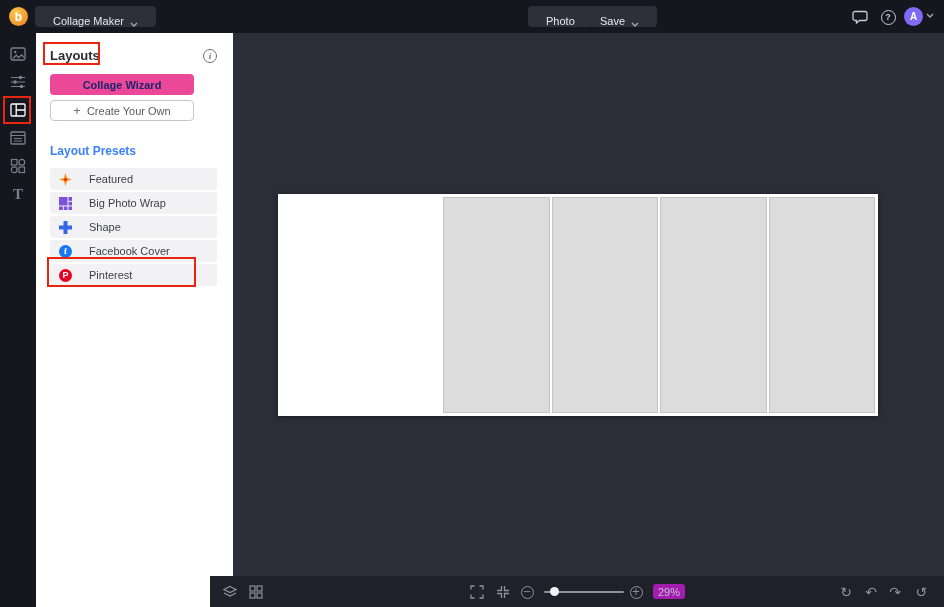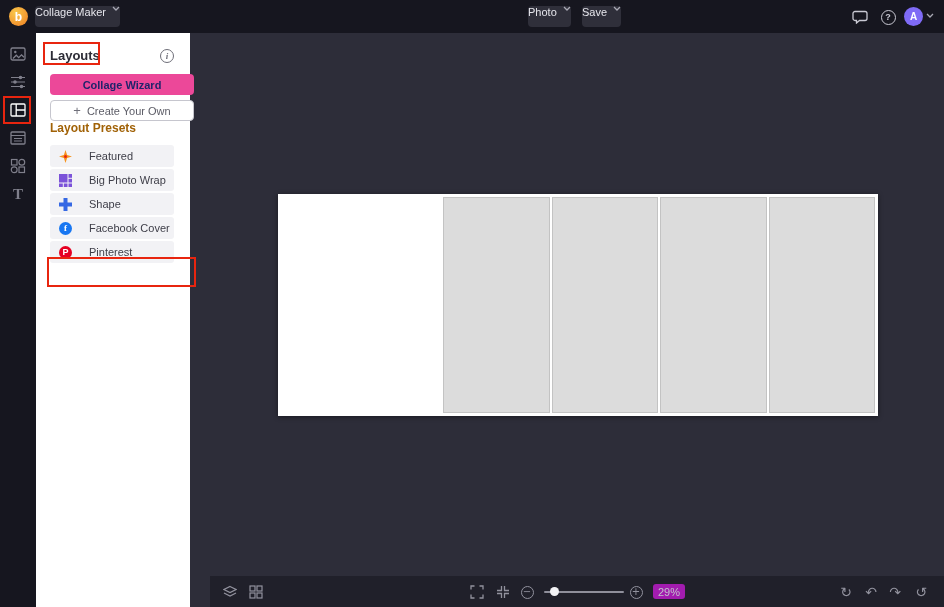--- a/index.html
+++ b/index.html
@@ -20,21 +20,21 @@
     position: absolute; left: 9px; top: 7px; width: 19px; height: 19px;
     border-radius: 50%;
     background: radial-gradient(circle at 35% 30%, #f9c84a, #ee7d23);
     color: #fff; font-weight: bold; font-size: 12px;
     display: flex; align-items: center; justify-content: center;
   }
   .tb-btn {
     position: absolute; top: 6px; height: 21px;
     background: #2f2f3a; border: none; border-radius: 4px;
     color: #e6e6ec; font-size: 11px; font-family: inherit;
-    display: flex; align-items: flex-start; gap: 6px; padding: 0 0;
+    display: flex; align-items: flex-end; gap: 6px; padding: 0 18px;
     cursor: pointer;
   }
   .tb-btn .chev { color: #a9a9b4; display: flex; }
   .btn-appmenu { left: 35px; }
   .btn-open { left: 528px; }
   .btn-save { left: 582px; }
   .tb-icon {
     position: absolute; top: 8px; width: 18px; height: 18px;
     color: #c9c9d3; display: flex; align-items: center; justify-content: center;
     cursor: pointer; background: none; border: none;
@@ -63,21 +63,21 @@
   }
   .rail-item {
     width: 28px; height: 22px; display: flex; align-items: center; justify-content: center;
     color: #7f7f8b; cursor: pointer;
   }
   .rail-item.active { color: #ffffff; }
   .rail-item .t-glyph { font-size: 15px; font-weight: bold; font-family: "Liberation Serif", serif; }
 
   
   .panel {
-    position: absolute; left: 36px; top: 33px; width: 154px; bottom: 0;
+    position: absolute; left: 36px; top: 33px; width: 197px; bottom: 0;
     background: #ffffff; z-index: 3;
     padding: 14px 16px 0 14px;
   }
   .panel-title-row { display: flex; align-items: center; justify-content: space-between; height: 17px; }
   .panel-title { font-size: 13px; font-weight: bold; color: #2c2c36; }
   .info-icon { color: #6e6e78; cursor: pointer; background:none; border:none; display:flex; }
   .info-circle {
     width: 14px; height: 14px; border: 1.3px solid currentColor; border-radius: 50%;
     display: flex; align-items: center; justify-content: center;
     font-size: 9px; font-style: italic; font-family: "Liberation Serif", serif; font-weight: bold;
@@ -88,21 +88,21 @@
     font-size: 11px; font-weight: bold; font-family: Liberation Sans, sans-serif; cursor: pointer;
     display: flex; align-items: center; justify-content: center;
   }
   .btn-create {
     margin-top: 5px; width: 144px; height: 21px;
     background: #fff; color: #5c5c66; border: 1px solid #c6c6ce; border-radius: 4px;
     font-size: 11px; font-family: inherit; cursor: pointer;
     display: flex; align-items: center; justify-content: center; gap: 6px;
   }
   .btn-create .plus { font-size: 13px; color: #70707a; line-height: 1; }
-  .presets-heading { font-size: 12px; font-weight: bold; color: #a16207; }
+  .presets-heading { margin-top: 23px; font-size: 12px; font-weight: bold; color: #3b82f6; }
   .preset-list { margin-top: 10px; display: flex; flex-direction: column; gap: 2px; }
   .preset-item {
     height: 22px; background: #f2f2f5; border-radius: 3px;
     display: flex; align-items: center; gap: 17px; padding-left: 9px; cursor: pointer;
   }
   .preset-item .label { font-size: 11px; color: #3e3e48; }
   .badge-circle {
     width: 13px; height: 13px; border-radius: 50%; color: #fff;
     display: flex; align-items: center; justify-content: center;
     font-size: 9px; font-weight: bold; flex: 0 0 13px;

